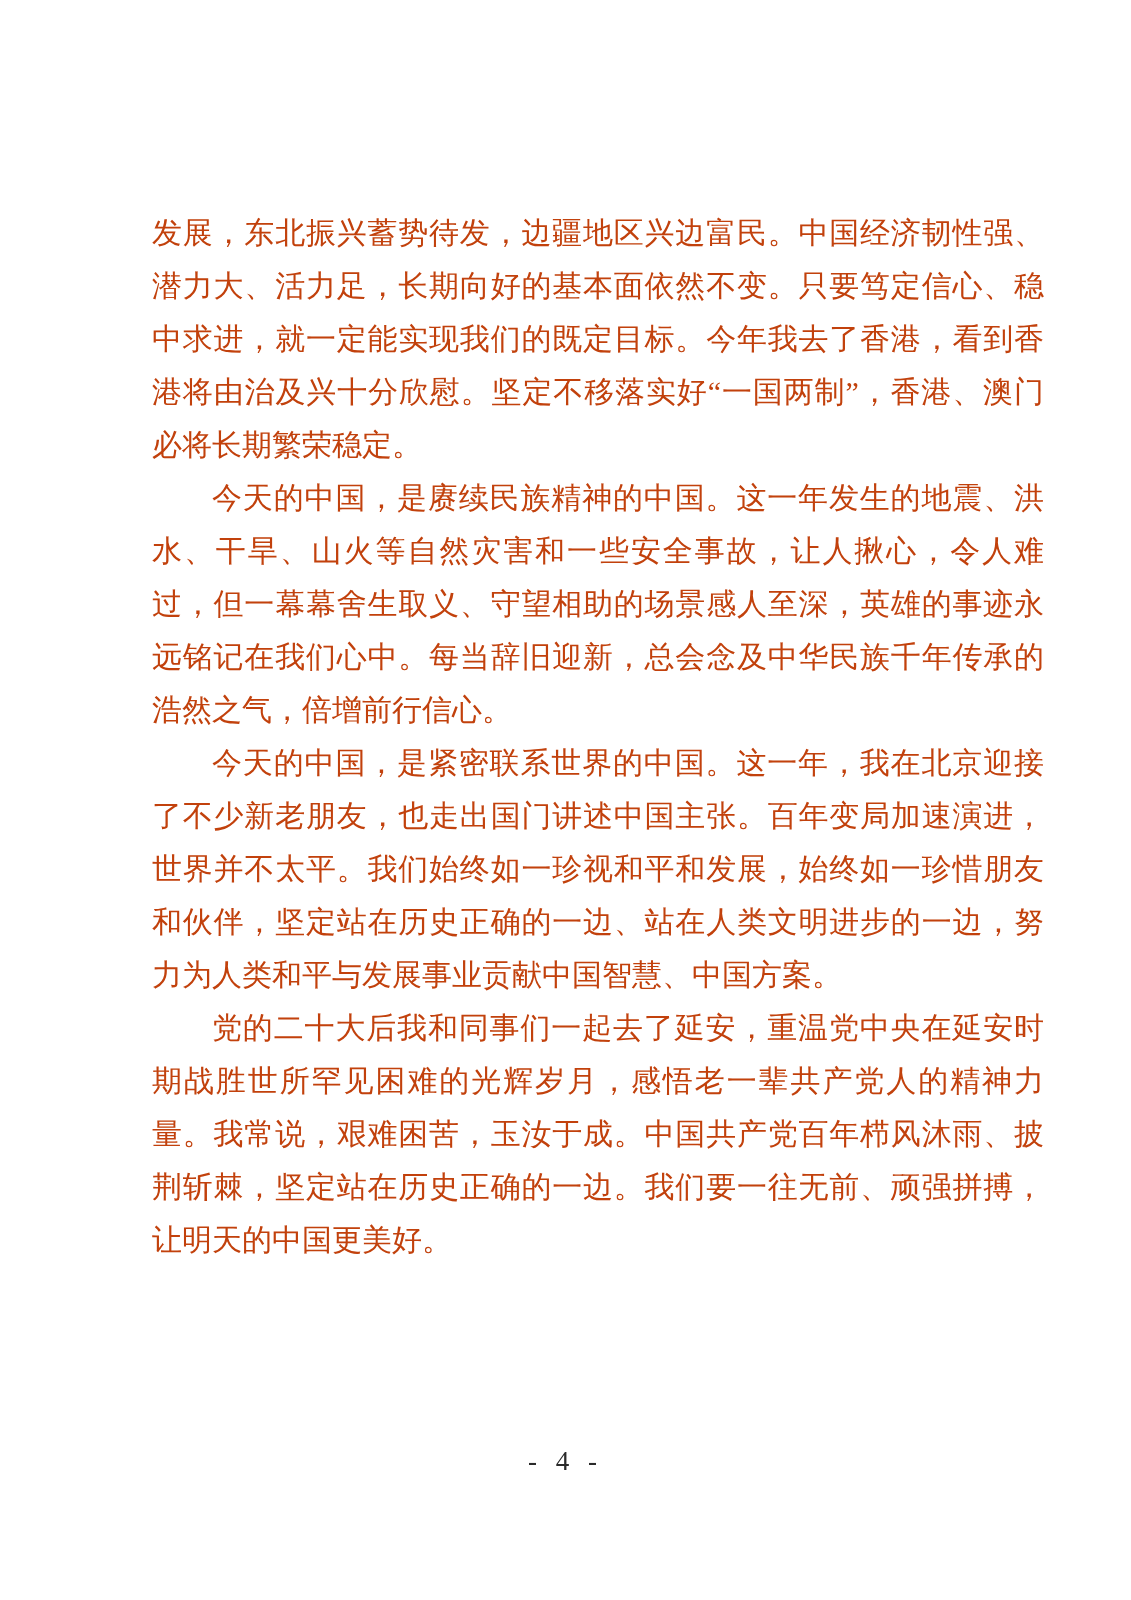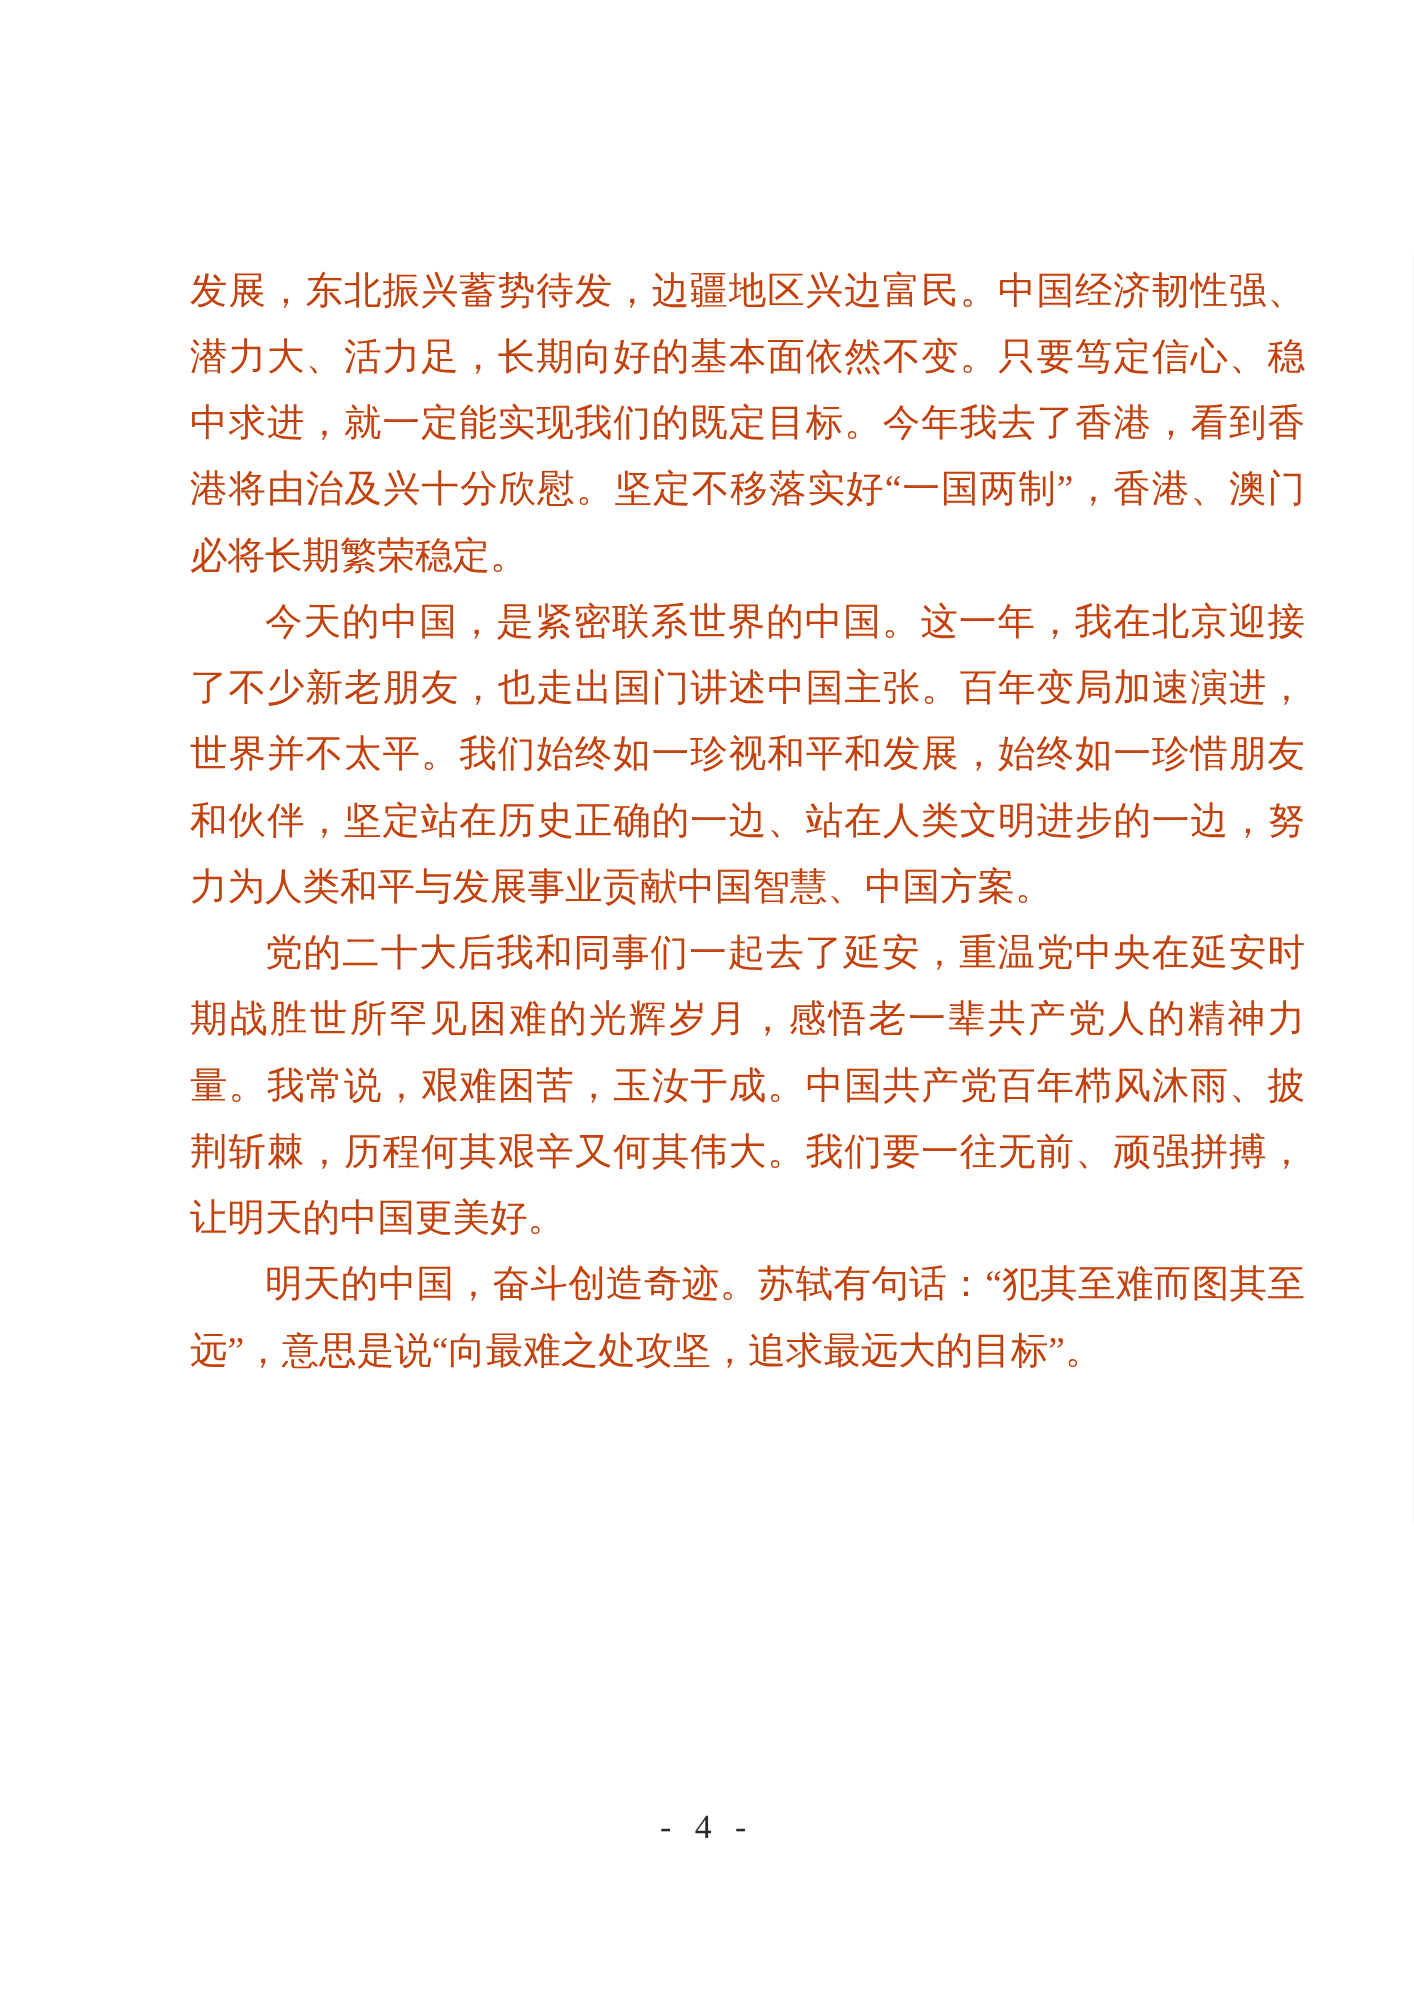--- a/index.html
+++ b/index.html
@@ -45,18 +45,18 @@
     font-size: 27px;
     letter-spacing: 6px;
   }
 </style>
 </head>
 <body>
 
 <div class="page">
   <div class="text-block">
     <p class="para">发展，东北振兴蓄势待发，边疆地区兴边富民。中国经济韧性强、潜力大、活力足，长期向好的基本面依然不变。只要笃定信心、稳中求进，就一定能实现我们的既定目标。今年我去了香港，看到香港将由治及兴十分欣慰。坚定不移落实好“一国两制”，香港、澳门必将长期繁荣稳定。</p>
+    <p class="para indent">今天的中国，是赓续民族精神的中国。这一年发生的地震、洪水、干旱、山火等自然灾害和一些安全事故，让人揪心，令人难过，但一幕幕舍生取义、守望相助的场景感人至深，英雄的事迹永远铭记在我们心中。每当辞旧迎新，总会念及中华民族千年传承的浩然之气，倍增前行信心。</p>
     <p class="para indent">今天的中国，是紧密联系世界的中国。这一年，我在北京迎接了不少新老朋友，也走出国门讲述中国主张。百年变局加速演进，世界并不太平。我们始终如一珍视和平和发展，始终如一珍惜朋友和伙伴，坚定站在历史正确的一边、站在人类文明进步的一边，努力为人类和平与发展事业贡献中国智慧、中国方案。</p>
-    <p class="para indent">党的二十大后我和同事们一起去了延安，重温党中央在延安时期战胜世所罕见困难的光辉岁月，感悟老一辈共产党人的精神力量。我常说，艰难困苦，玉汝于成。中国共产党百年栉风沐雨、披荆斩棘，历程何其艰辛又何其伟大。我们要一往无前、顽强拼搏，让明天的中国更美好。</p>
-    <p class="para indent">明天的中国，奋斗创造奇迹。苏轼有句话：“犯其至难而图其至远”，意思是说“向最难之处攻坚，追求最远大的目标”。</p>
+    <p class="para indent">党的二十大后我和同事们一起去了延安，重温党中央在延安时期战胜世所罕见困难的光辉岁月，感悟老一辈共产党人的精神力量。我常说，艰难困苦，玉汝于成。中国共产党百年栉风沐雨、披荆斩棘，坚定站在历史正确的一边。我们要一往无前、顽强拼搏，让明天的中国更美好。</p>
   </div>
   <div class="page-number">- 4 -</div>
 </div>
 
 </body></html>

